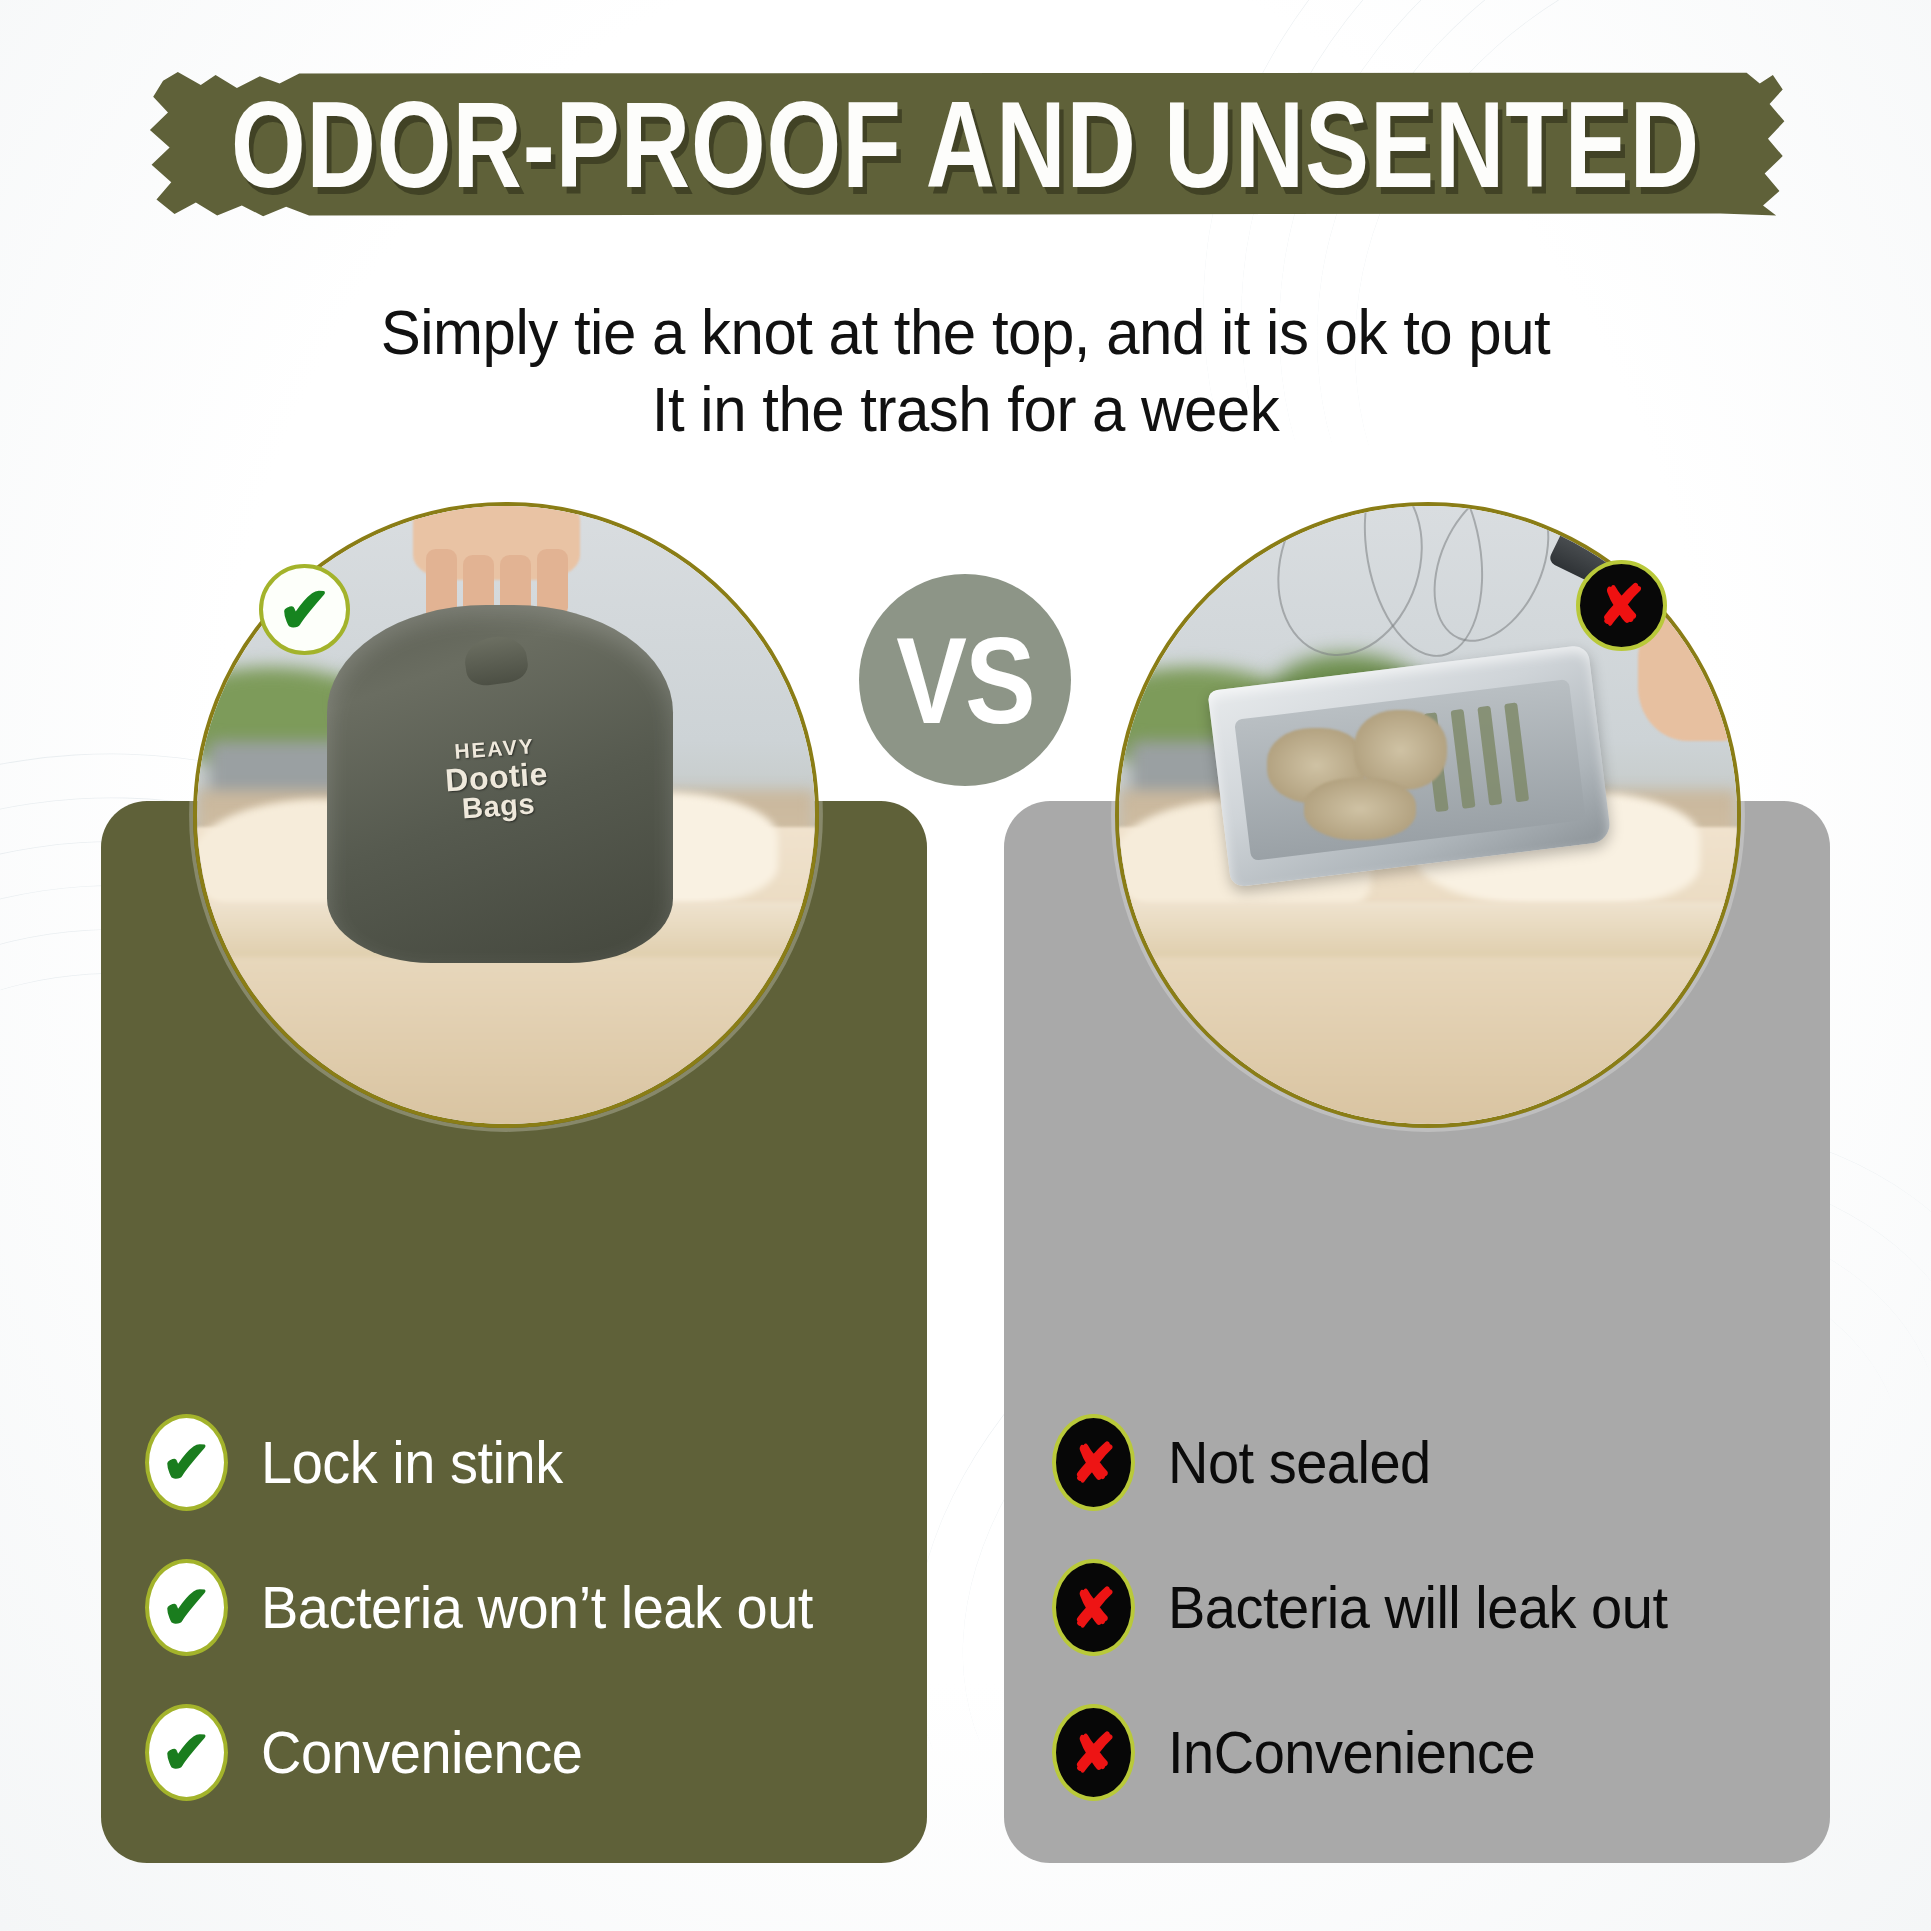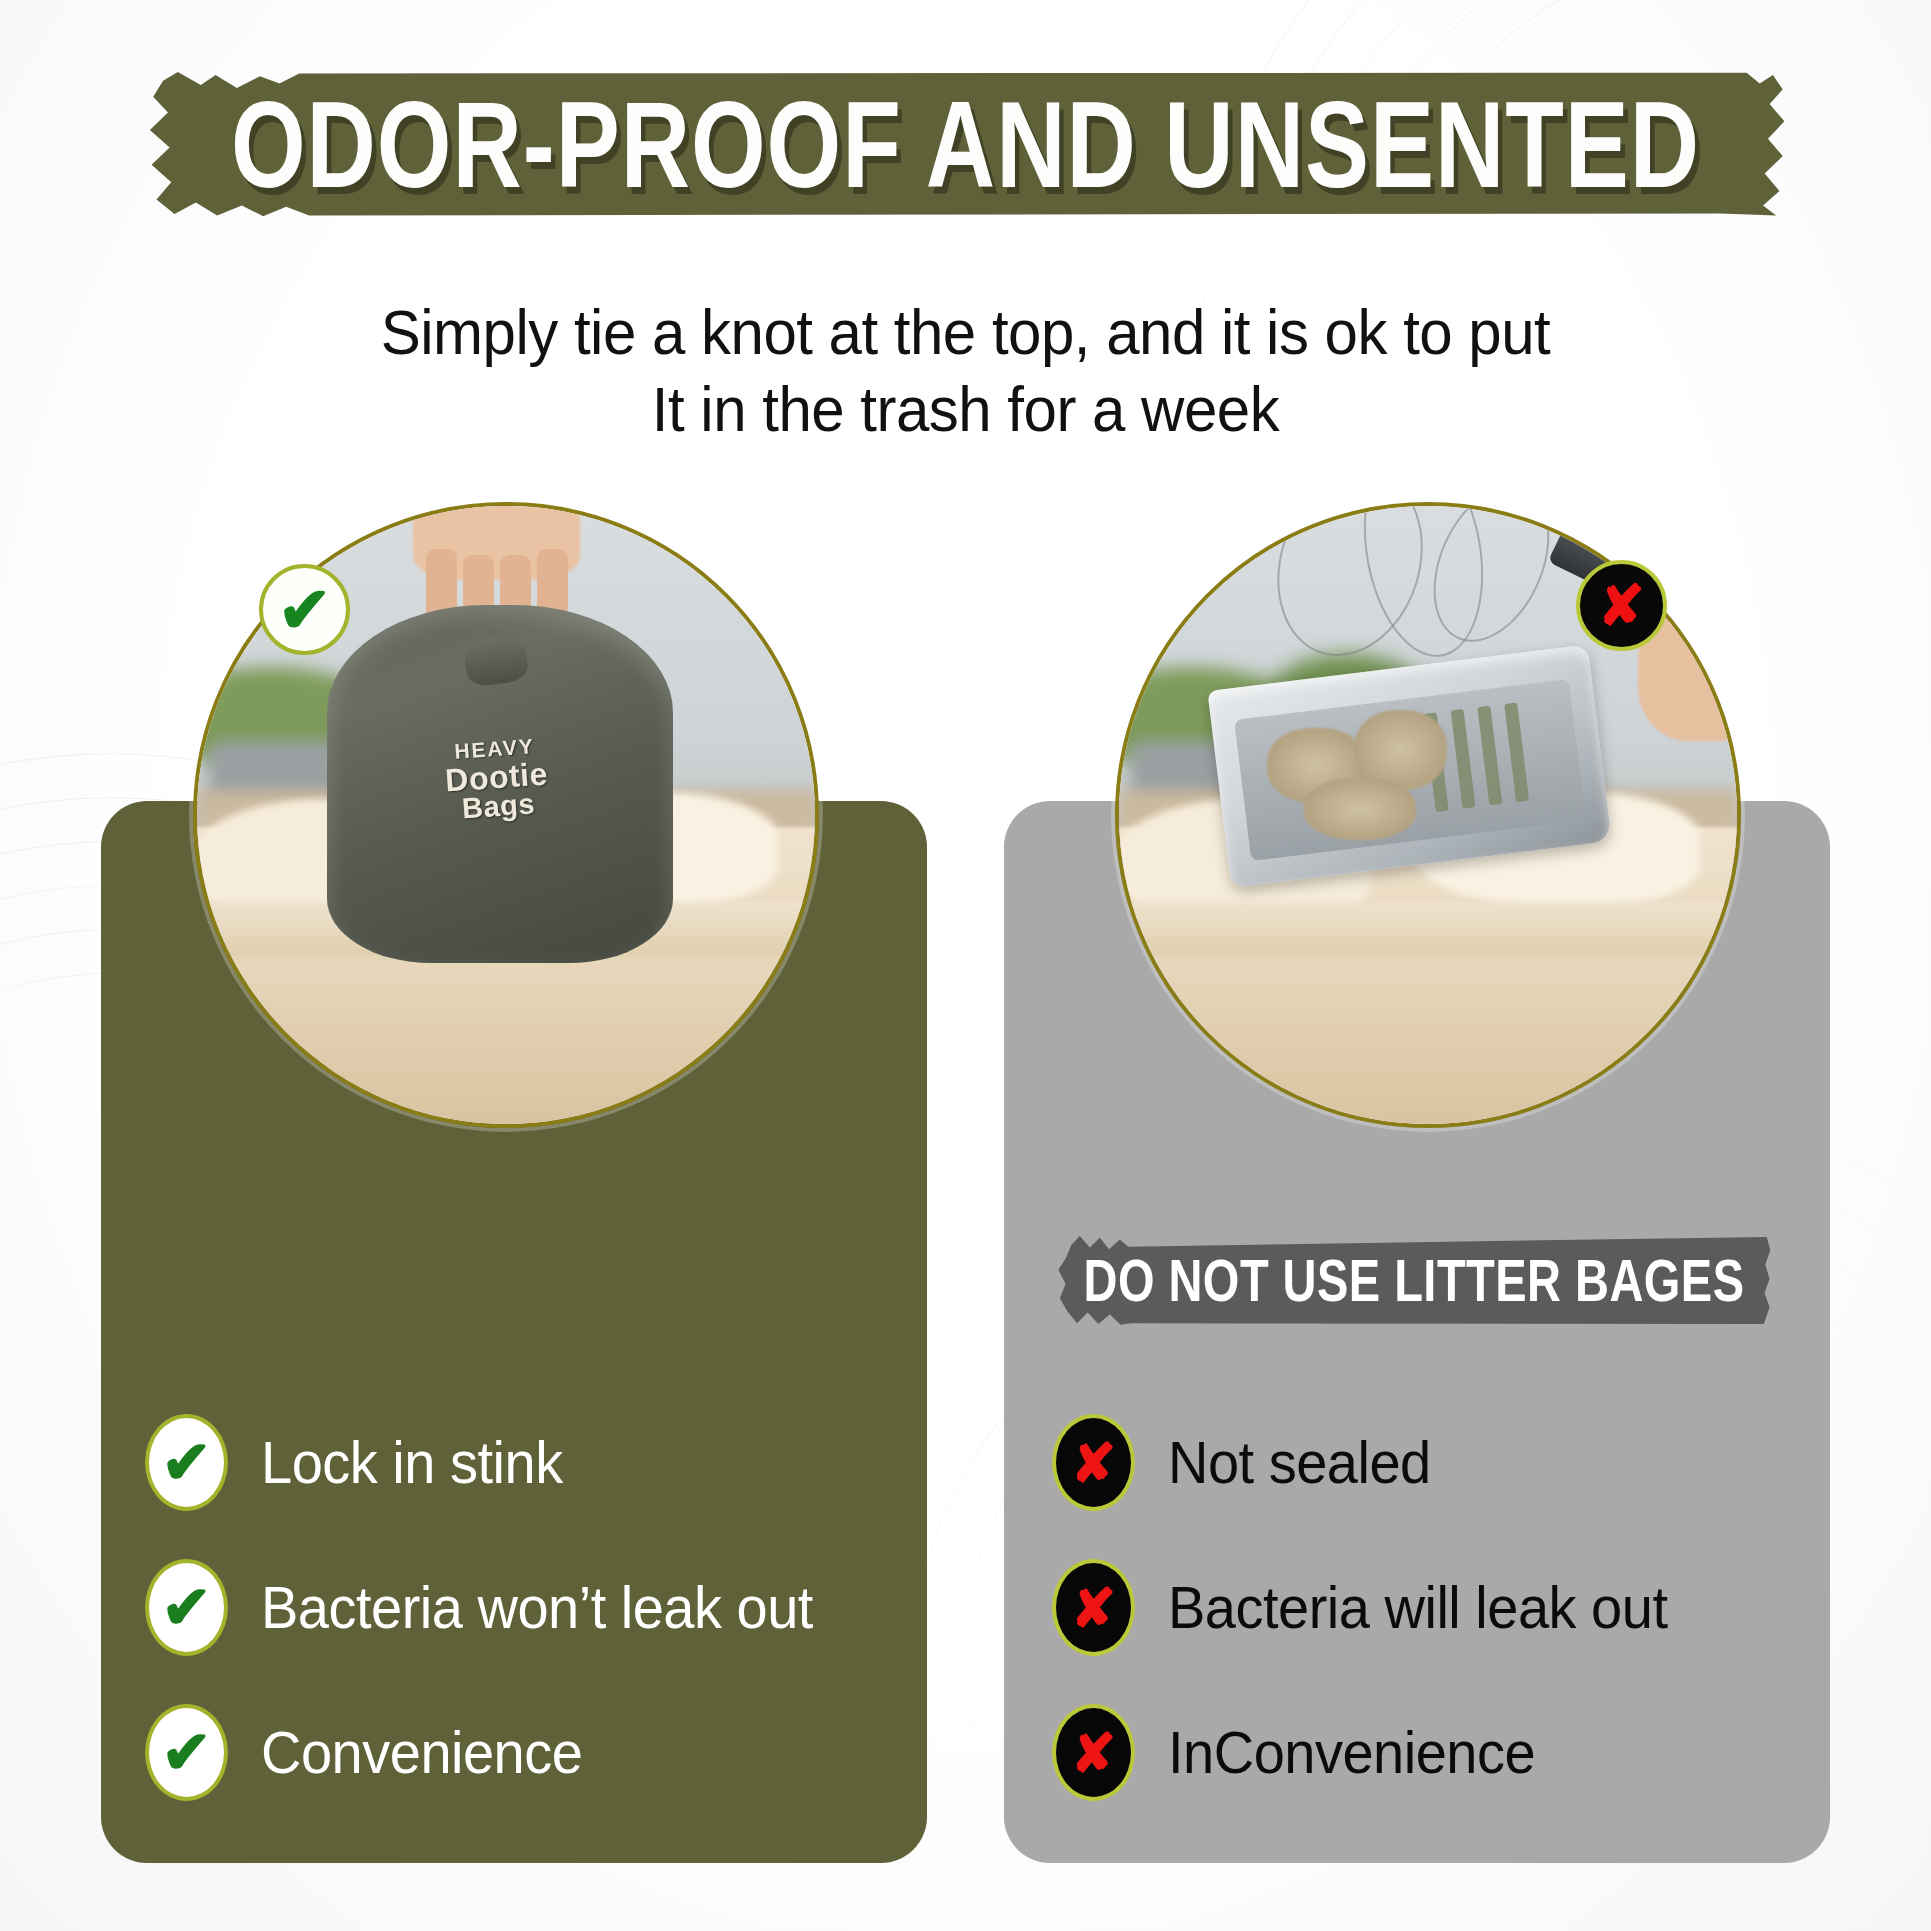--- a/index.html
+++ b/index.html
@@ -312,20 +312,23 @@
     <div class="bullet">
       <span class="bullet-icon icon-check">✔</span>
       <span class="bullet-label">Bacteria won’t leak out</span>
     </div>
     <div class="bullet">
       <span class="bullet-icon icon-check">✔</span>
       <span class="bullet-label">Convenience</span>
     </div>
   </div>
 
+  <div id="vs-badge">
+    <span id="vs-label">VS</span>
+  </div>
 
   <div class="panel" id="panel-bad"></div>
 
   <div class="photo" id="photo-bad">
     <div class="scene">
       <div class="bg-blur"></div>
       <div class="plant p1"></div>
         <div class="plant p2"></div>
       <div class="pot"></div>
         <div class="floor"></div>
@@ -344,24 +347,20 @@
           <div class="slot" style="left:80%"></div>
         </div>
       </div>
       <div class="clump c1"></div>
         <div class="clump c2"></div>
         <div class="clump c3"></div>
     </div>
   </div>
   <div class="badge" id="badge-x">✘</div>
 
-  <div class="sub-banner" id="sub-bad">
-    <div class="brush-plate"></div>
-    <div class="sub-text">DO NOT USE LITTER BAGES</div>
-  </div>
 
   <div class="bullets" id="bullets-bad">
     <div class="bullet">
       <span class="bullet-icon icon-x">✘</span>
       <span class="bullet-label">Not sealed</span>
     </div>
     <div class="bullet">
       <span class="bullet-icon icon-x">✘</span>
       <span class="bullet-label">Bacteria will leak out</span>
     </div>

